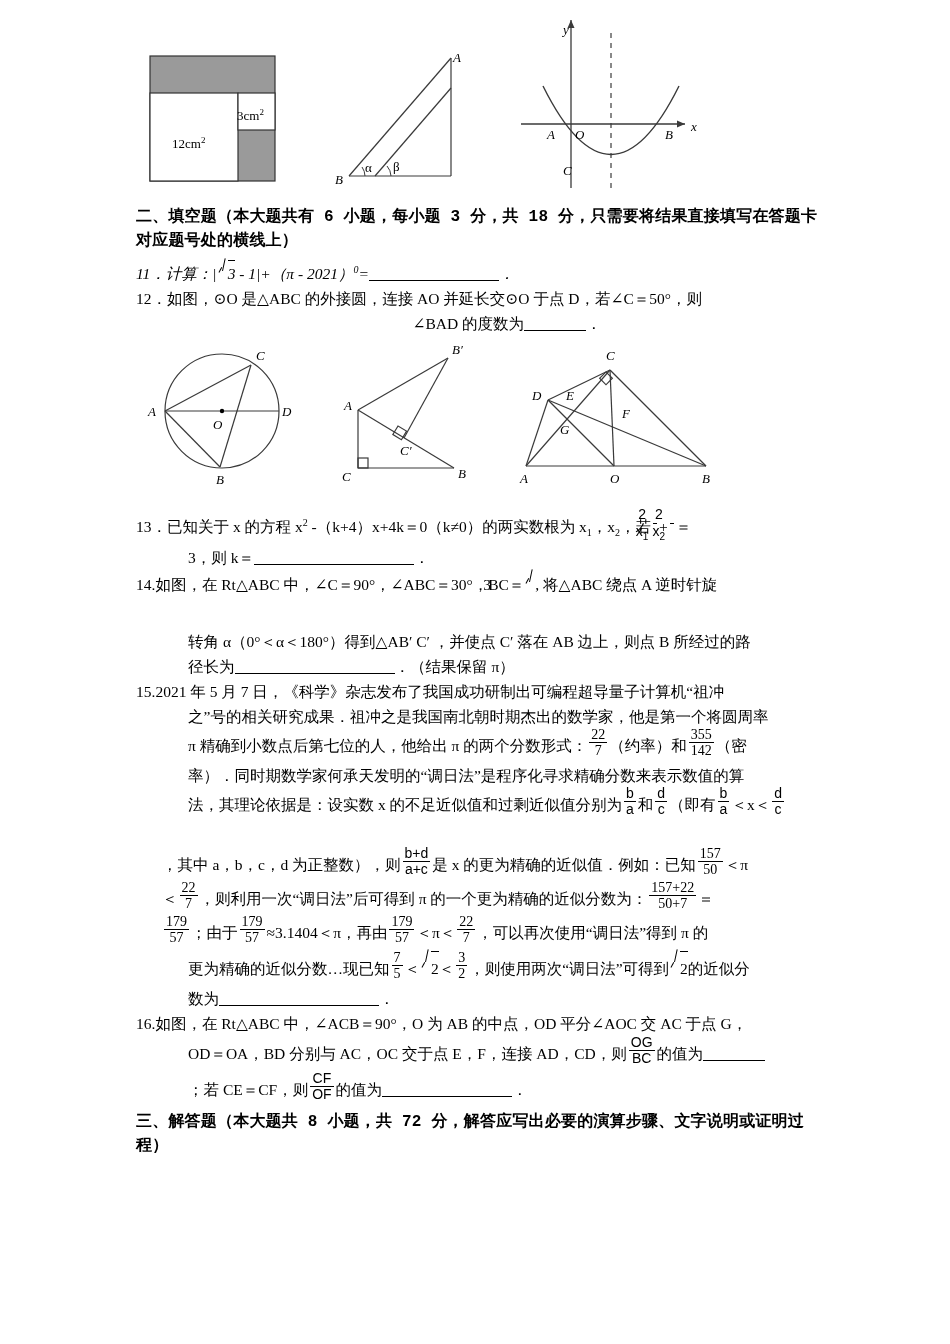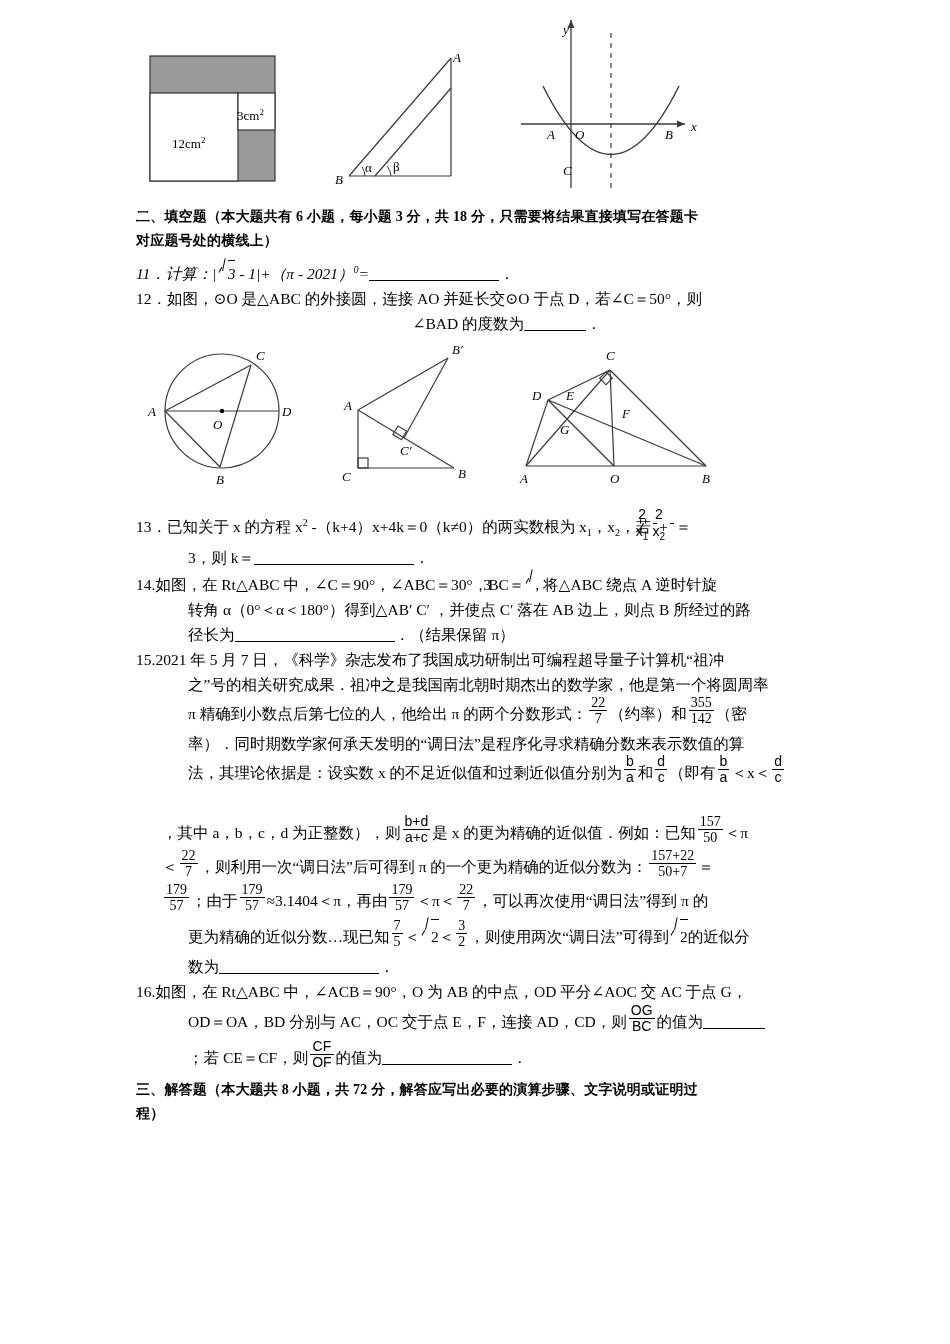--- a/index.html
+++ b/index.html
@@ -35,23 +35,23 @@
     display: flex;
     align-items: flex-end;
     justify-content: flex-start;
   }
   .fig {
     position: relative;
   }
 
   
   .section-head {
-    font-family: Liberation Serif, serif;
+    font-family: Liberation Mono, monospace;
     font-weight: bold;
-    font-size: 14px;
+    font-size: 16px;
     line-height: 24px;
     letter-spacing: 0.2px;
   }
   .q {
     font-size: 15.5px;
     line-height: 25px;
     position: relative;
   }
   .indent {
     display: block;
@@ -311,21 +311,21 @@
       </div>
     </div>
 
     <div class="q hang" style="margin-top:20px;">
       <span>13．</span><span class="it">已知关于 x 的方程 x</span><span class="sup">2</span><span class="it"> -（k+4）x+4k＝0（k≠0）的两实数根为 x</span><span class="sub">1</span><span class="it">，x</span><span class="sub">2</span><span>，若</span><span class="frac sans"><span class="num">2</span><span class="den"><span>x</span><span class="sub">1</span></span></span><span>+</span><span class="frac sans"><span class="num">2</span><span class="den"><span>x</span><span class="sub">2</span></span></span><span>＝</span>
       <span class="indent" style="text-indent:0; padding-left:26px;"><span class="it">3，则 k＝</span><span class="blank-l"></span><span>．</span></span>
     </div>
 
     <div class="q hang">
       <span>14.</span><span class="it">如图，在 Rt△ABC 中，∠C＝90°，∠ABC＝30°，BC＝</span><span class="rad"><span class="bar">3</span></span><span class="it">, 将△ABC 绕点 A 逆时针旋</span>
-      <span class="indent" style="text-indent:0; padding-left:26px;">转角 α（0°＜α＜180°）得到△AB′ C′ ，并使点 C′ 落在 AB 边上，则点 B 所经过的路</span>
+      <span class="indent" style="text-indent:0; padding-left:26px;margin-top:32px;">转角 α（0°＜α＜180°）得到△AB′ C′ ，并使点 C′ 落在 AB 边上，则点 B 所经过的路</span>
       <span class="indent" style="text-indent:0; padding-left:26px;"><span>径长为</span><span class="blank-l"></span><span>．（结果保留 π）</span></span>
     </div>
 
     <div class="q hang">
       <span>15.</span><span>2021 年 5 月 7 日，《科学》杂志发布了我国成功研制出可编程超导量子计算机“祖冲</span>
       <span class="indent" style="text-indent:0; padding-left:26px;">之”号的相关研究成果．祖冲之是我国南北朝时期杰出的数学家，他是第一个将圆周率</span>
       <span class="indent" style="text-indent:0; padding-left:26px; line-height:34px;"><span>π 精确到小数点后第七位的人，他给出 π 的两个分数形式：</span><span class="frac"><span class="num">22</span><span class="den">7</span></span><span>（约率）和</span><span class="frac"><span class="num">355</span><span class="den">142</span></span><span>（密</span></span>
       <span class="indent" style="text-indent:0; padding-left:26px;">率）．同时期数学家何承天发明的“调日法”是程序化寻求精确分数来表示数值的算</span>
       <span class="indent" style="text-indent:0; padding-left:26px; line-height:34px;"><span class="it">法，其理论依据是：设实数 x 的不足近似值和过剩近似值分别为</span><span class="frac sans"><span class="num">b</span><span class="den">a</span></span><span>和</span><span class="frac sans"><span class="num">d</span><span class="den">c</span></span><span>（即有</span><span class="frac sans"><span class="num">b</span><span class="den">a</span></span><span class="it">＜x＜</span><span class="frac sans"><span class="num">d</span><span class="den">c</span></span></span>
       <span class="indent" style="text-indent:0; padding-left:0px; line-height:34px;margin-top:26px;"><span class="it">，其中 a，b，c，d 为正整数），则</span><span class="frac sans"><span class="num">b+d</span><span class="den">a+c</span></span><span class="it">是 x 的更为精确的近似值．例如：已知</span><span class="frac"><span class="num">157</span><span class="den">50</span></span><span>＜π</span></span>

